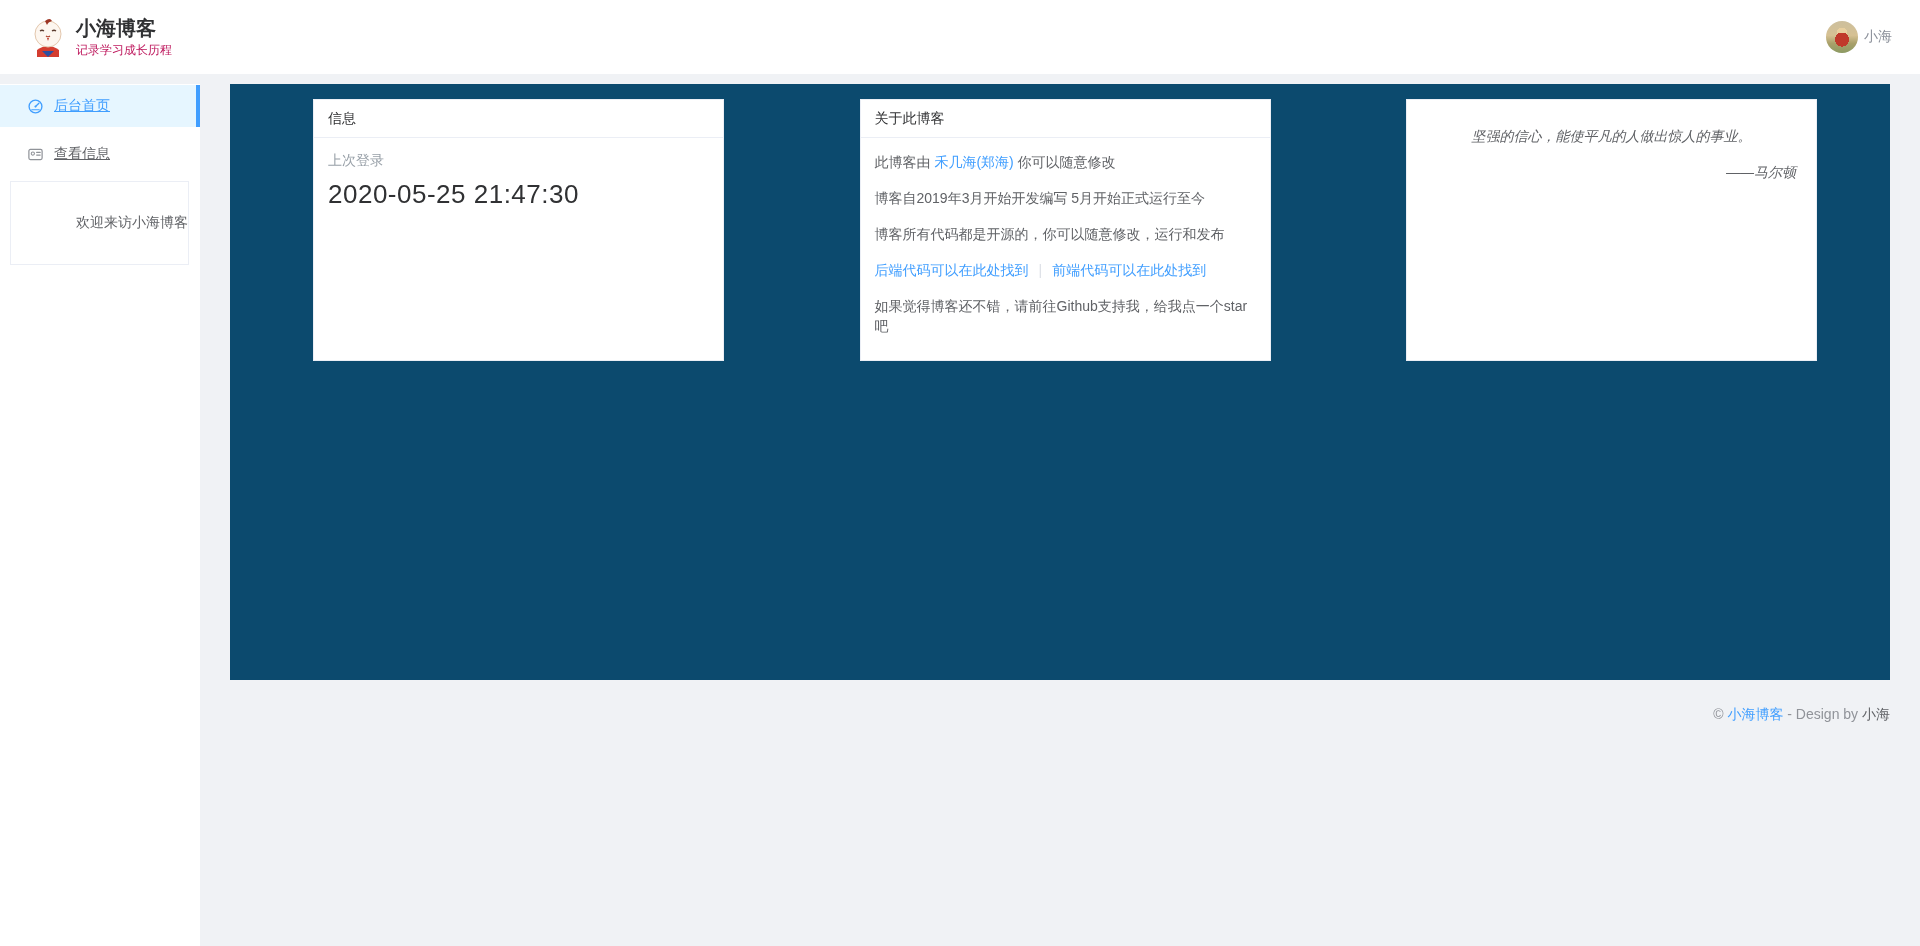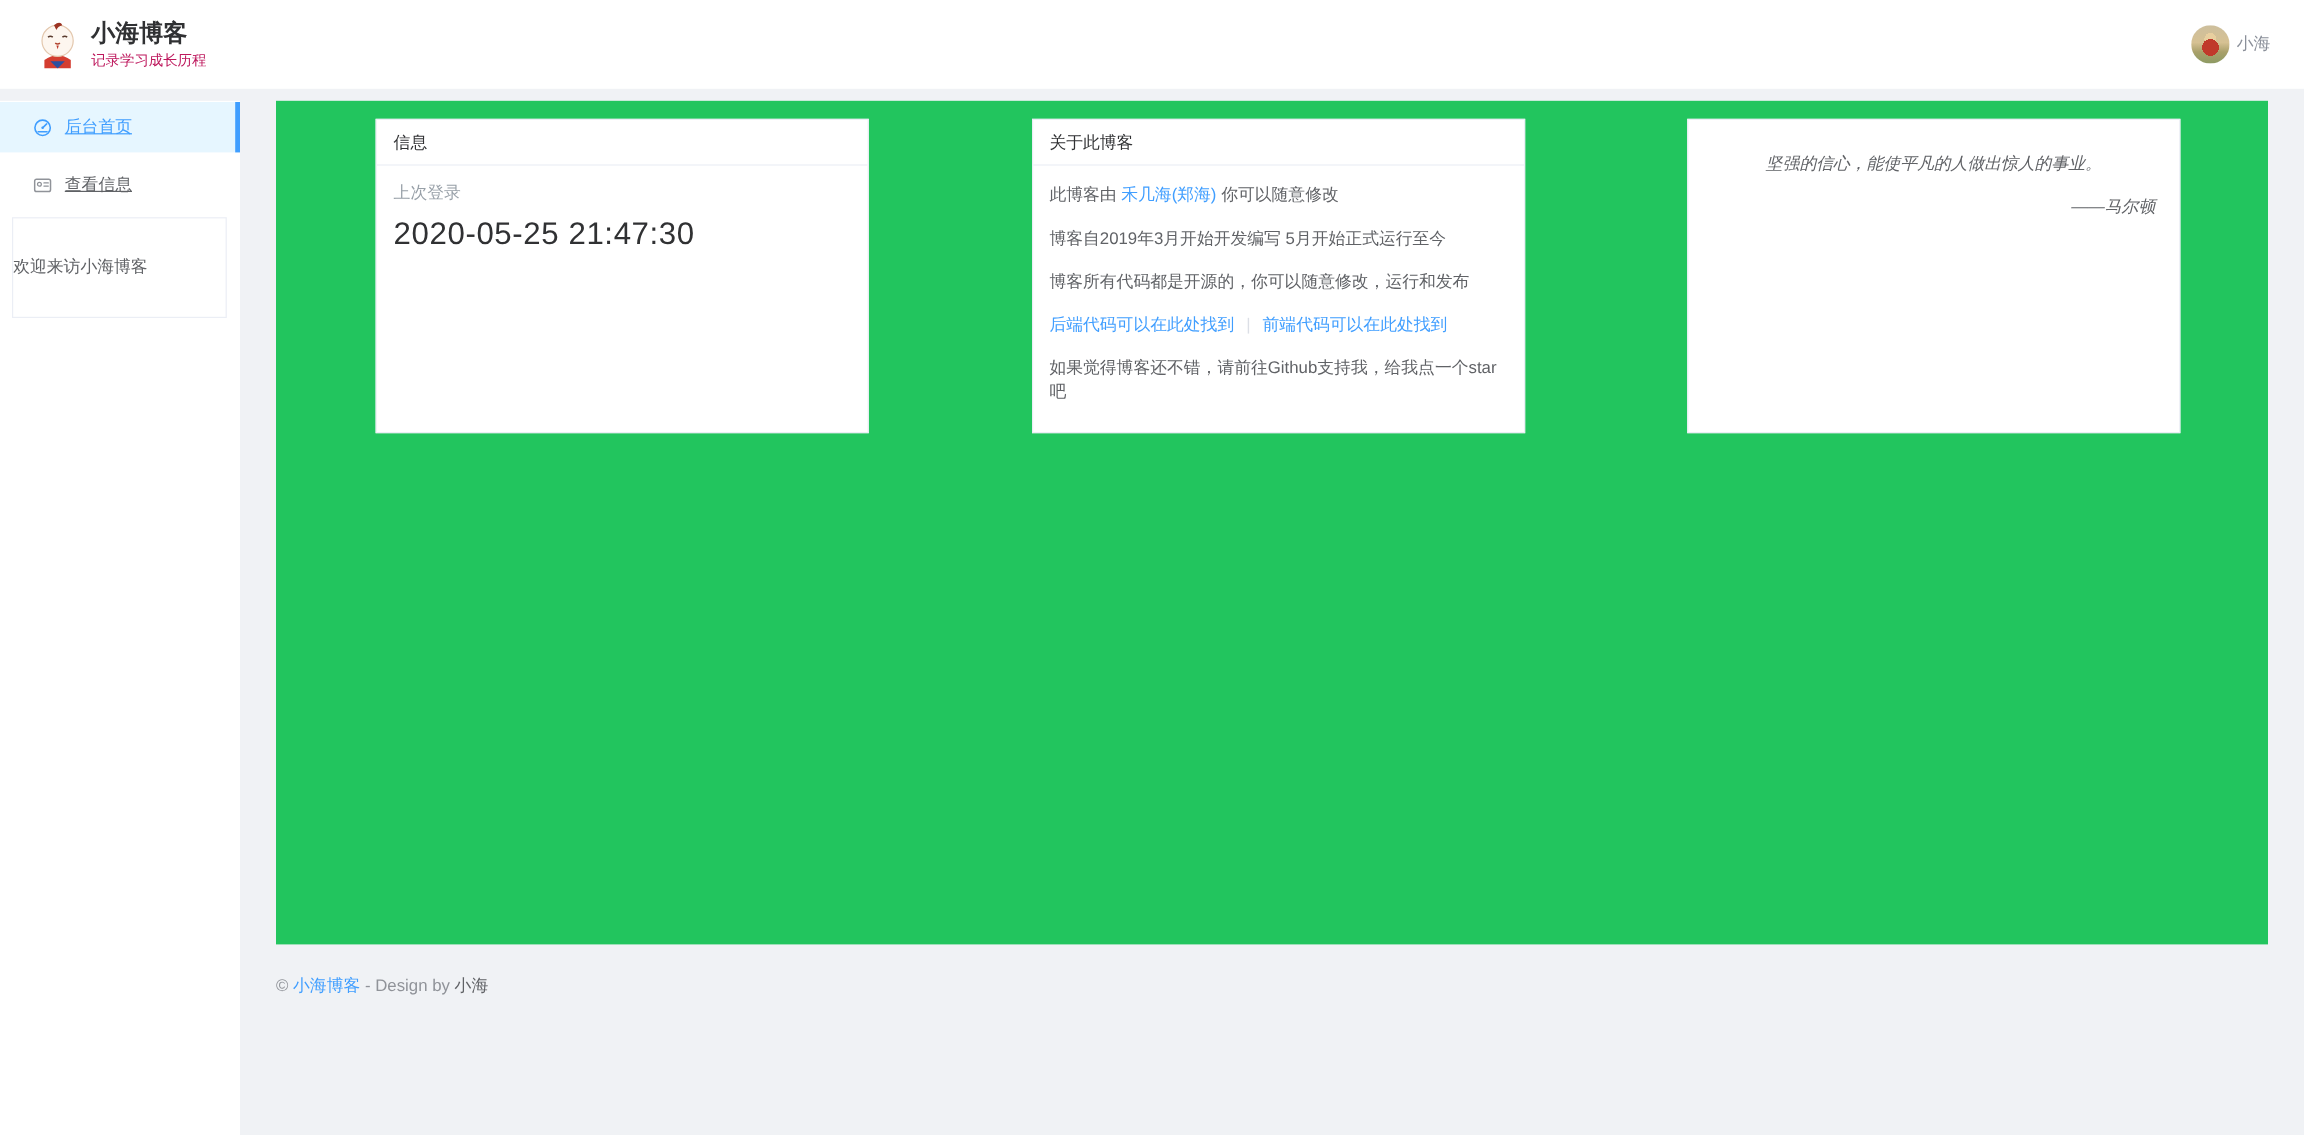--- a/index.html
+++ b/index.html
@@ -49,28 +49,29 @@
   .menu-item.active { background:#e6f6ff; color:#409eff; }
   .menu-item.active .mi-icon { color:#409eff; }
   .menu-item.active::after {
     content:""; position:absolute; right:0; top:0; bottom:0;
     width:4px; background:#409eff;
   }
   .welcome-box {
     width:179px; height:84px;
     margin-left:10px; margin-top:1px;
     border:1px solid #ebeef5;
-    display:flex; align-items:center; justify-content:flex-start;
+    display:flex; align-items:center; justify-content:flex-end;
     color:#606266; font-size:14px;
     background:#fff;
+    padding-left:24px;
   }
 
   
   .main-col { width:1660px; margin-left:30px; display:flex; flex-direction:column; }
-  .panel { background:#22c55e; height:703px; }
+  .panel { background:#0c4a6e; height:596px; }
   .cards { display:flex; justify-content:space-between; padding:15px 73px 0 83px; }
   .card {
     width:411px; height:262px;
     border:1px solid #ebeef5; background:#fff;
     overflow:hidden;
   }
   .card-header {
     padding:10px 14px; border-bottom:1px solid #ebeef5;
     color:#303133; font-size:14px; line-height:17px;
   }
@@ -79,21 +80,21 @@
   .last-login-time { color:#303133; font-size:26px; margin-top:9px; letter-spacing:0.5px; }
   .about-body p { margin-bottom:16px; line-height:20px; color:#606266; }
   .about-body a { color:#409eff; }
   .link-sep { color:#dcdfe6; margin:0 10px; }
   .quote-body { padding:26px 20px 14px 20px; font-style:italic; color:#606266; }
   .quote-text { line-height:20px;text-align:center; }
   .quote-author { text-align:right; margin-top:18px; }
 
   
   .footer {
-    flex:1; display:flex; justify-content:flex-start; align-items:flex-start;
+    flex:1; display:flex; justify-content:flex-end; align-items:flex-start;
     padding-top:26px; font-size:14px; color:#909399;
   }
   .footer a { color:#409eff; }
   .footer .designer { color:#606266; }
 </style>
 </head>
 <body>
 
 <div class="header">
   <svg class="logo-img" viewBox="0 0 40 40">

